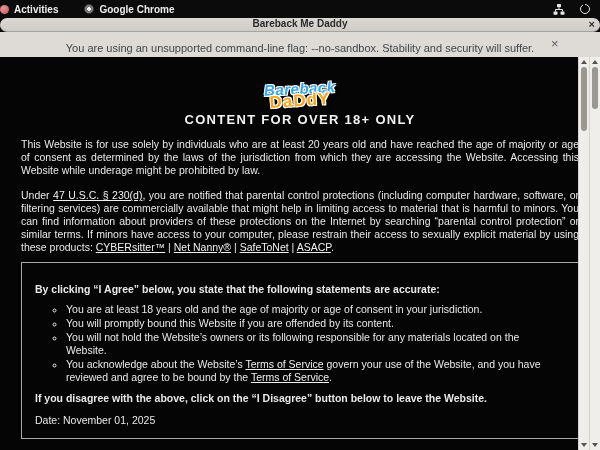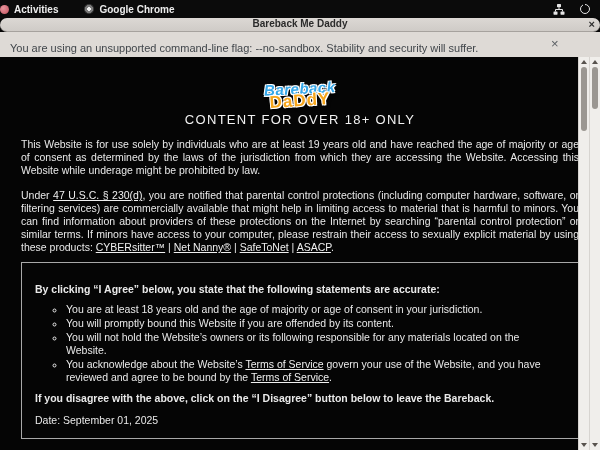--- a/index.html
+++ b/index.html
@@ -26,36 +26,36 @@
   .titlebar{position:absolute;top:18px;left:0;width:600px;height:14px;
     background:linear-gradient(#dcd8d4,#cfcbc7);border-bottom:1px solid #a6a29e;
     display:flex;align-items:flex-start;justify-content:center;
     font-size:10px;font-weight:700;color:#2b2b2b;box-sizing:border-box;border-radius:7px;}
   .wclose{position:absolute;right:5px;top:0;height:14px;line-height:13px;
     font-size:11px;font-weight:700;color:#2f2f2f;cursor:default;}
 
   
   .infobar{position:absolute;top:32px;left:0;width:600px;height:32px;background:#dedad6;
     border-bottom:1px solid #bcb8b4;display:flex;align-items:center;
-    font-size:11px;color:#41464b;padding:0 10px;box-sizing:border-box;}
+    font-size:11px;color:#41464b;padding:0 10px;box-sizing:border-box;justify-content:center;}
   .iclose{position:absolute;left:551px;top:0;height:25px;line-height:24px;
     font-size:13px;color:#5a5f64;cursor:default;}
 
   
   .content{position:absolute;top:57px;left:0;width:600px;height:393px;background:#050505;
     color:#e9e9e9;overflow:hidden;}
   .page{padding:24px 21px 0;font-size:10.5px;line-height:13px;}
   .logo{text-align:center;margin:0 0 2px;line-height:1;}
   .logo-l1{font-size:15px;font-weight:700;font-style:italic;letter-spacing:.5px;color:#35a7e9;
     transform:rotate(-3deg);display:inline-block;
     text-shadow:1px 1px 0 #fff,-1px 1px 0 #fff,1px -1px 0 #fff,-1px -1px 0 #fff,2px 3px 3px #000;}
   .logo-l2{font-size:17px;font-weight:700;letter-spacing:1px;color:#f7a61c;margin-top:-4px;
     transform:rotate(-4deg);
     text-shadow:1px 1px 0 #fff,-1px 1px 0 #fff,1px -1px 0 #fff,-1px -1px 0 #fff,2px 3px 3px #000;}
-  .heading{margin:4px 0 0;font-size:13px;font-weight:400;letter-spacing:1.3px;
+  .heading{margin:4px 0 0;font-size:13px;font-weight:700;letter-spacing:1.3px;
     text-align:center;color:#f2f2f2;}
   .para{margin:12px 0 0;text-align:justify;}
   .lnk{text-decoration:underline;color:#f0f0f0;cursor:pointer;}
 
   .box{margin-top:8px;border:1px solid #a8a8a8;padding:20px 13px 11px;}
   .box-intro{font-weight:700;}
   .box ul{margin:7px 12px 0;padding-left:19px;list-style:circle;}
   .box li{margin-bottom:1px;}
   .box-note{font-weight:700;margin-top:8px;}
   .box-date{margin-top:9px;}
@@ -120,34 +120,34 @@
 
   <div class="content">
     <div class="page">
       <div class="logo">
         <div class="logo-l1">Bareback</div>
         <div class="logo-l2">DaDdY</div>
       </div>
 
       <div class="heading">CONTENT FOR OVER 18+ ONLY</div>
 
-      <p class="para">This Website is for use solely by individuals who are at least 19 years old and have reached the age of majority or age of consent as determined by the laws of the jurisdiction from which they are accessing the Website. Accessing this Website while underage might be prohibited by law.</p>
+      <p class="para">This Website is for use solely by individuals who are at least 20 years old and have reached the age of majority or age of consent as determined by the laws of the jurisdiction from which they are accessing the Website. Accessing this Website while underage might be prohibited by law.</p>
 
       <p class="para"><span>Under </span><span class="lnk">47 U.S.C. § 230(d)</span><span>, you are notified that parental control protections (including computer hardware, software, or filtering services) are commercially available that might help in limiting access to material that is harmful to minors. You can find information about providers of these protections on the Internet by searching “parental control protection” or similar terms. If minors have access to your computer, please restrain their access to sexually explicit material by using these products: </span><span class="lnk">CYBERsitter™</span><span> | </span><span class="lnk">Net Nanny®</span><span> | </span><span class="lnk">SafeToNet</span><span> | </span><span class="lnk">ASACP</span><span>.</span></p>
 
       <div class="box">
         <div class="box-intro">By clicking “I Agree” below, you state that the following statements are accurate:</div>
         <ul>
           <li>You are at least 18 years old and the age of majority or age of consent in your jurisdiction.</li>
           <li>You will promptly bound this Website if you are offended by its content.</li>
           <li>You will not hold the Website’s owners or its following responsible for any materials located on the Website.</li>
           <li><span>You acknowledge about the Website’s </span><span class="lnk">Terms of Service</span><span> govern your use of the Website, and you have reviewed and agree to be bound by the </span><span class="lnk">Terms of Service</span><span>.</span></li>
         </ul>
-        <div class="box-note">If you disagree with the above, click on the “I Disagree” button below to leave the Bareback.</div>
-        <div class="box-date">Date: September 01, 2025</div>
+        <div class="box-note">If you disagree with the above, click on the “I Disagree” button below to leave the Website.</div>
+        <div class="box-date">Date: November 01, 2025</div>
       </div>
 
       <div class="btnrow">
         <button class="btn btn-agree">I AGREE</button>
         <button class="btn btn-disagree">I DISAGREE</button>
       </div>
     </div>
 
     <div class="sb sb-inner">
       <span class="sb-up"></span>

